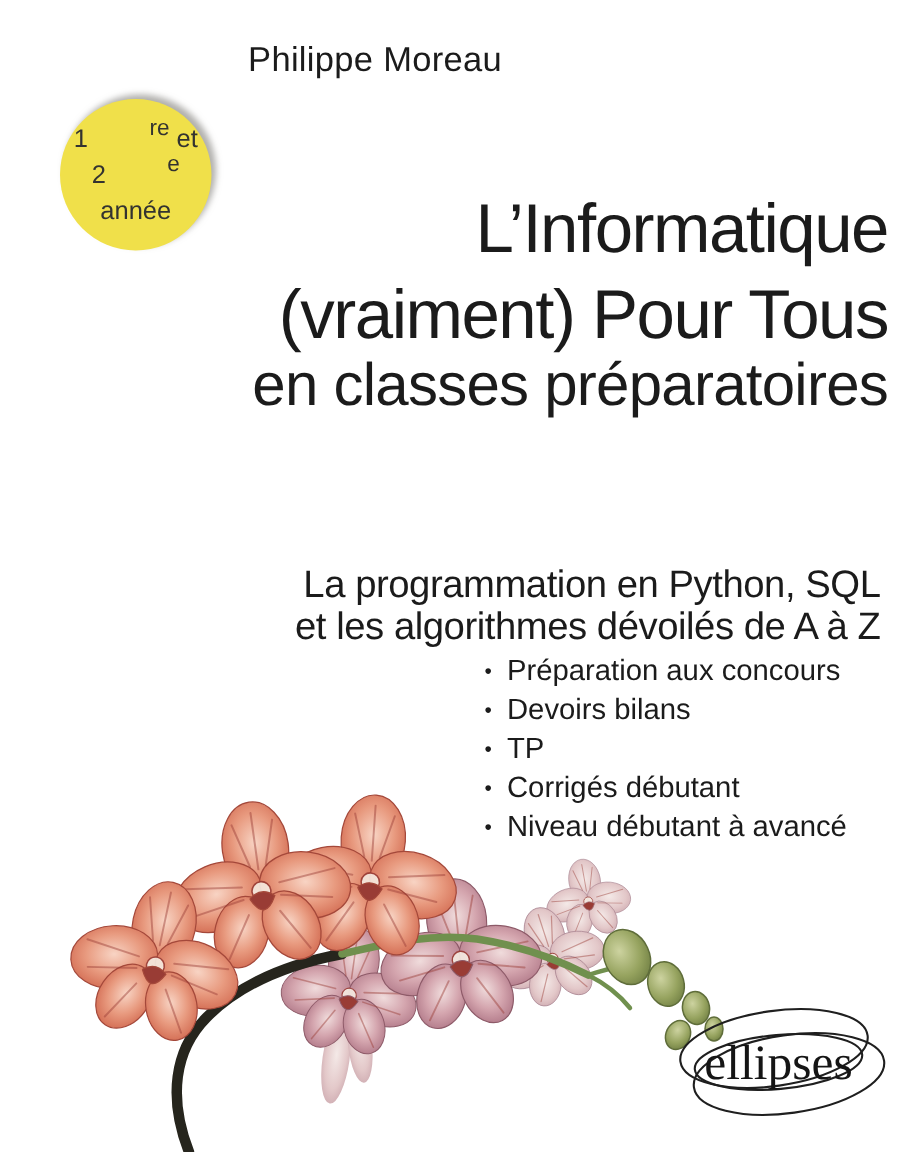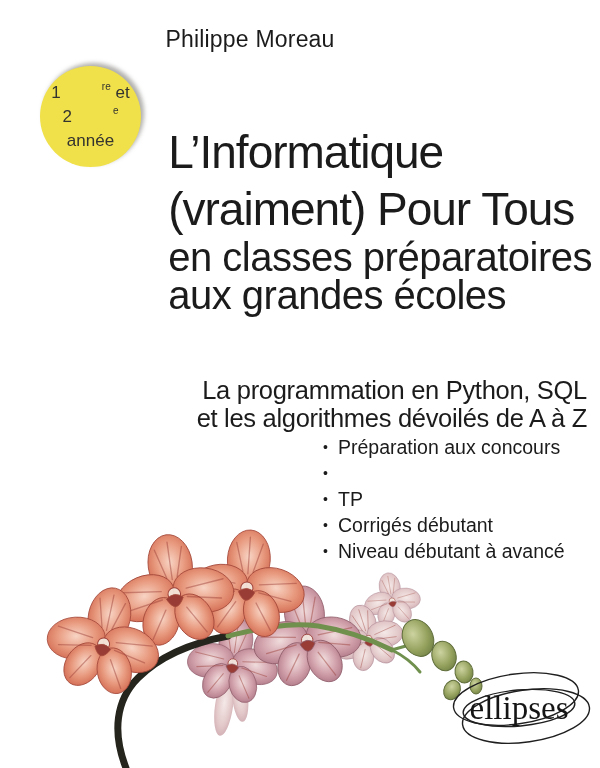--- a/index.html
+++ b/index.html
@@ -37,29 +37,29 @@
     background:var(--badge-yellow);
     box-shadow:3px -3px 4px rgba(125,124,118,0.6);
     display:flex;flex-direction:column;
     align-items:center;justify-content:center;
     text-align:center;
     color:#333330;
     font-size:17px;
     line-height:24px;
   }
   .badge sup{
-    font-size:10px;
+    font-size:15px;
     position:relative;top:-1px;
     line-height:0;
     margin-left:41px;
   }
   .title-block{
     position:absolute;
     right:8px;top:124px;
-    text-align:left;
+    text-align:right;
     white-space:nowrap;
   }
   .title-line{
     display:block;
     font-size:46px;
     line-height:57px;
     letter-spacing:-1px;
   }
   .subtitle-line{
     display:block;
@@ -128,35 +128,35 @@
 
   <div class="badge">
     <div><span>1</span><sup>re</sup><span> et </span><span>2</span><sup>e</sup></div>
     <div>année</div>
   </div>
 
   <div class="title-block">
     <span class="title-line">L’Informatique</span>
     <span class="title-line">(vraiment) Pour Tous</span>
     <span class="subtitle-line">en classes préparatoires</span>
-    <span class="subtitle-line">aux grandes écoles</span>
   </div>
 
   <div class="tagline-block">
     <span>La programmation en Python, SQL</span>
     <span>et les algorithmes dévoilés de A à Z</span>
   </div>
 
   <div class="bullet-list">
       <div class="bullet-item">
         <span class="dot">•</span>
         <span>Préparation aux concours</span>
       </div>
       <div class="bullet-item">
         <span class="dot">•</span>
+        <span>Devoirs bilans</span>
       </div>
       <div class="bullet-item">
         <span class="dot">•</span>
         <span>TP</span>
       </div>
       <div class="bullet-item">
         <span class="dot">•</span>
         <span>Corrigés débutant</span>
       </div>
       <div class="bullet-item">

